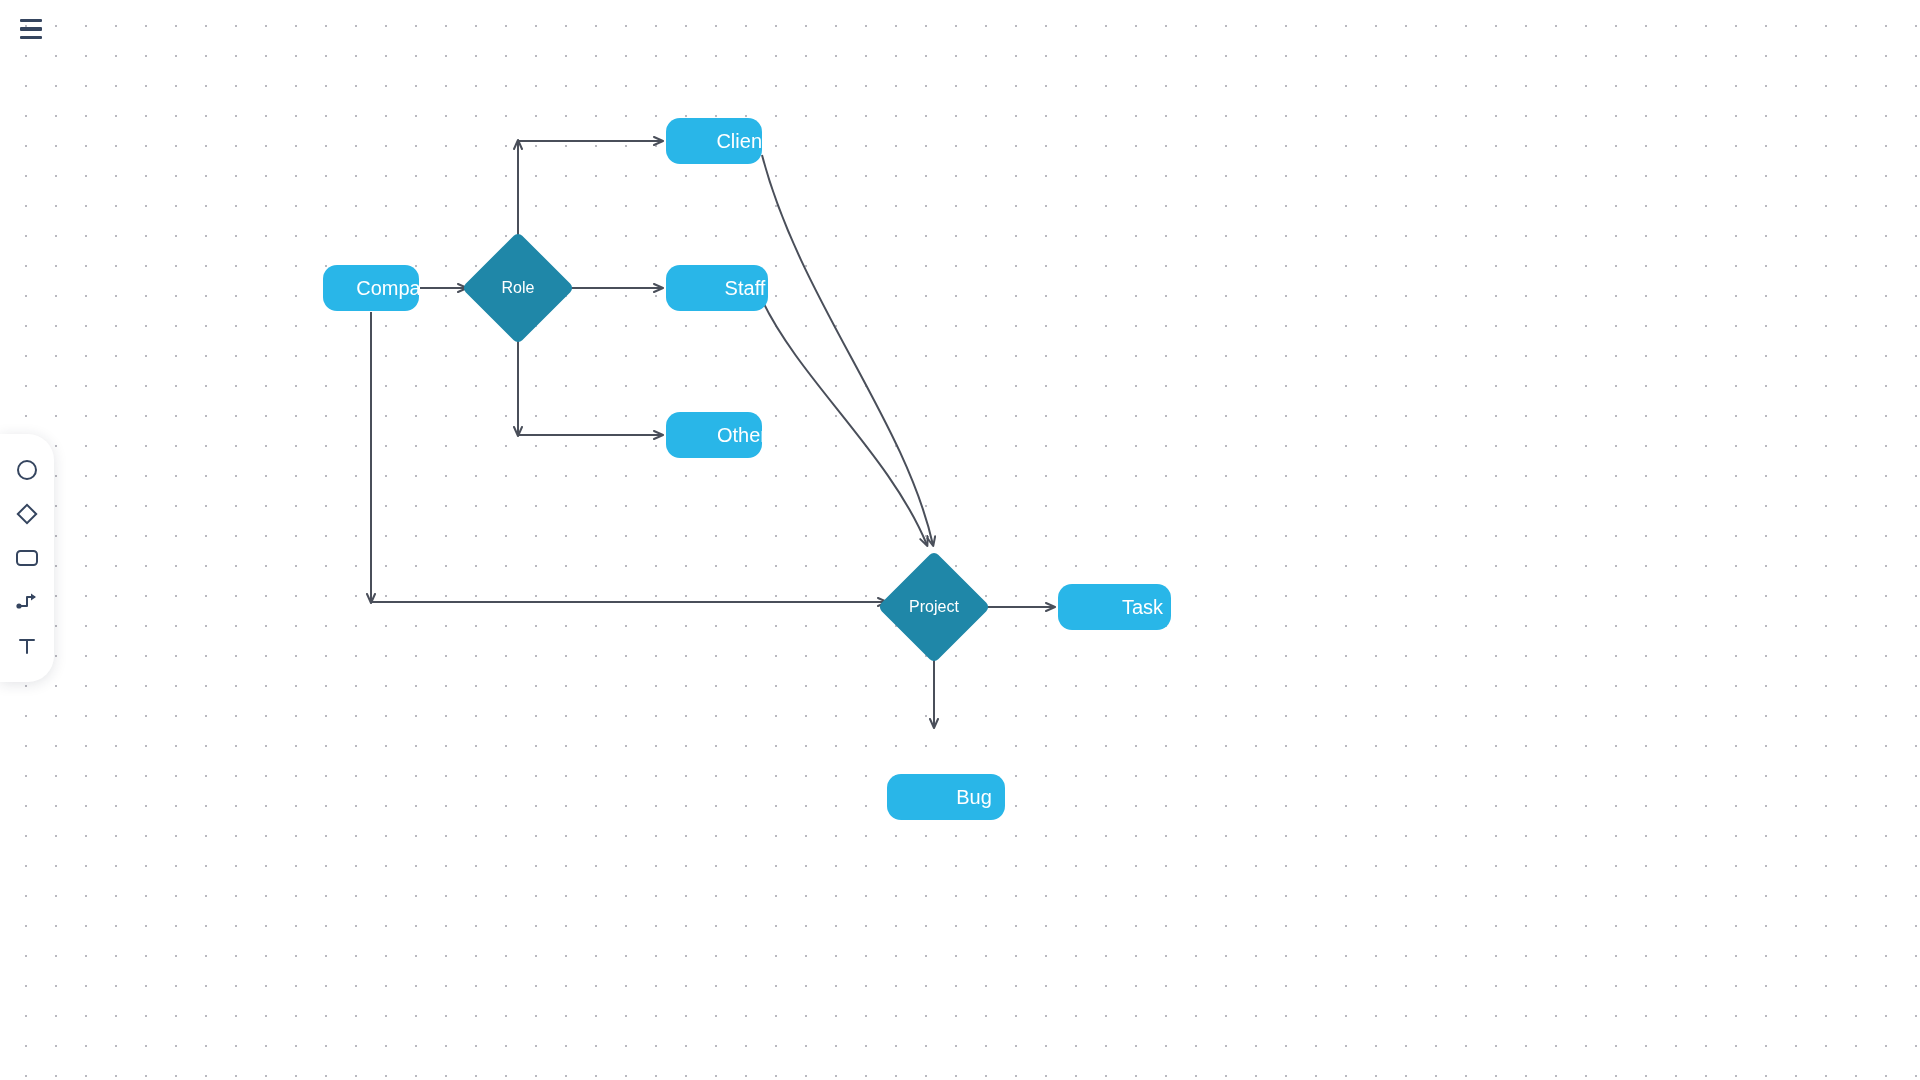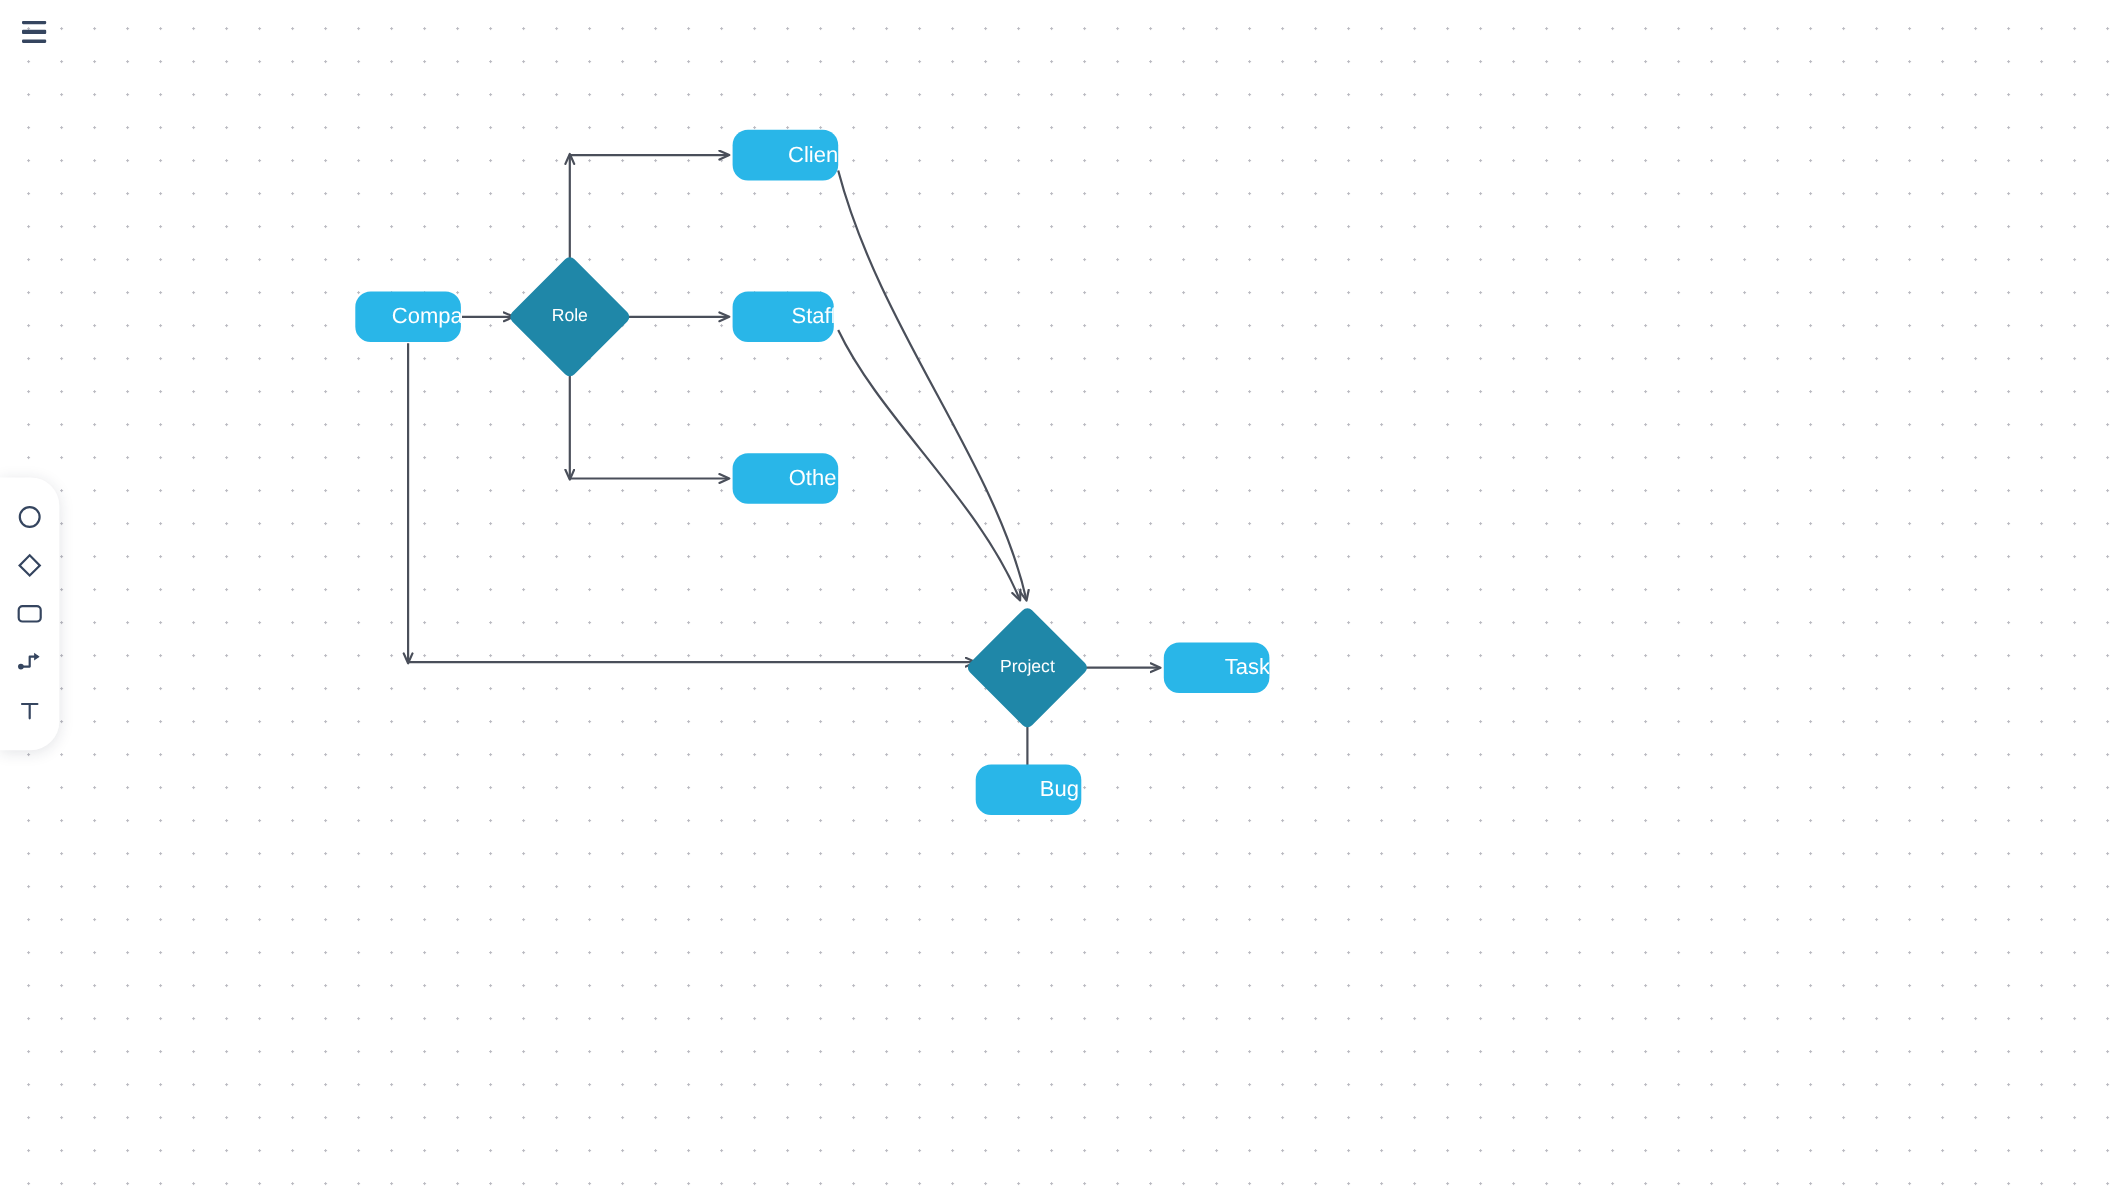--- a/index.html
+++ b/index.html
@@ -232,21 +232,21 @@
 
   <div class="node node-rect" style="left:666px; top:118px; width:96px; height:46px;">
     <span class="node-label">Client</span>
     <span class="handles">
       
       
       
     </span>
   </div>
 
-  <div class="node node-rect" style="left:666px; top:265px; width:92px; height:46px;">
+  <div class="node node-rect" style="left:666px; top:265px; width:102px; height:46px;">
     <span class="node-label">Staff</span>
     <span class="handles">
       
       
       
     </span>
   </div>
 
   <div class="node node-rect" style="left:666px; top:412px; width:96px; height:46px;">
     <span class="node-label">Other</span>
@@ -255,30 +255,30 @@
       
       
     </span>
   </div>
 
   <div class="node node-diamond" style="left:894px; top:567px; width:80px; height:80px;">
     <span class="diamond-shape"></span>
     <span class="node-label">Project</span>
   </div>
 
-  <div class="node node-rect" style="left:1058px; top:584px; width:96px; height:46px;">
+  <div class="node node-rect" style="left:1058px; top:584px; width:113px; height:46px;">
     <span class="node-label">Task</span>
     <span class="handles">
       
       
       
     </span>
   </div>
 
-  <div class="node node-rect" style="left:887px; top:695px; width:96px; height:46px;">
+  <div class="node node-rect" style="left:887px; top:774px; width:118px; height:46px;">
     <span class="node-label">Bug</span>
     <span class="handles">
       
       
       
     </span>
   </div>
 
 </div>
 

